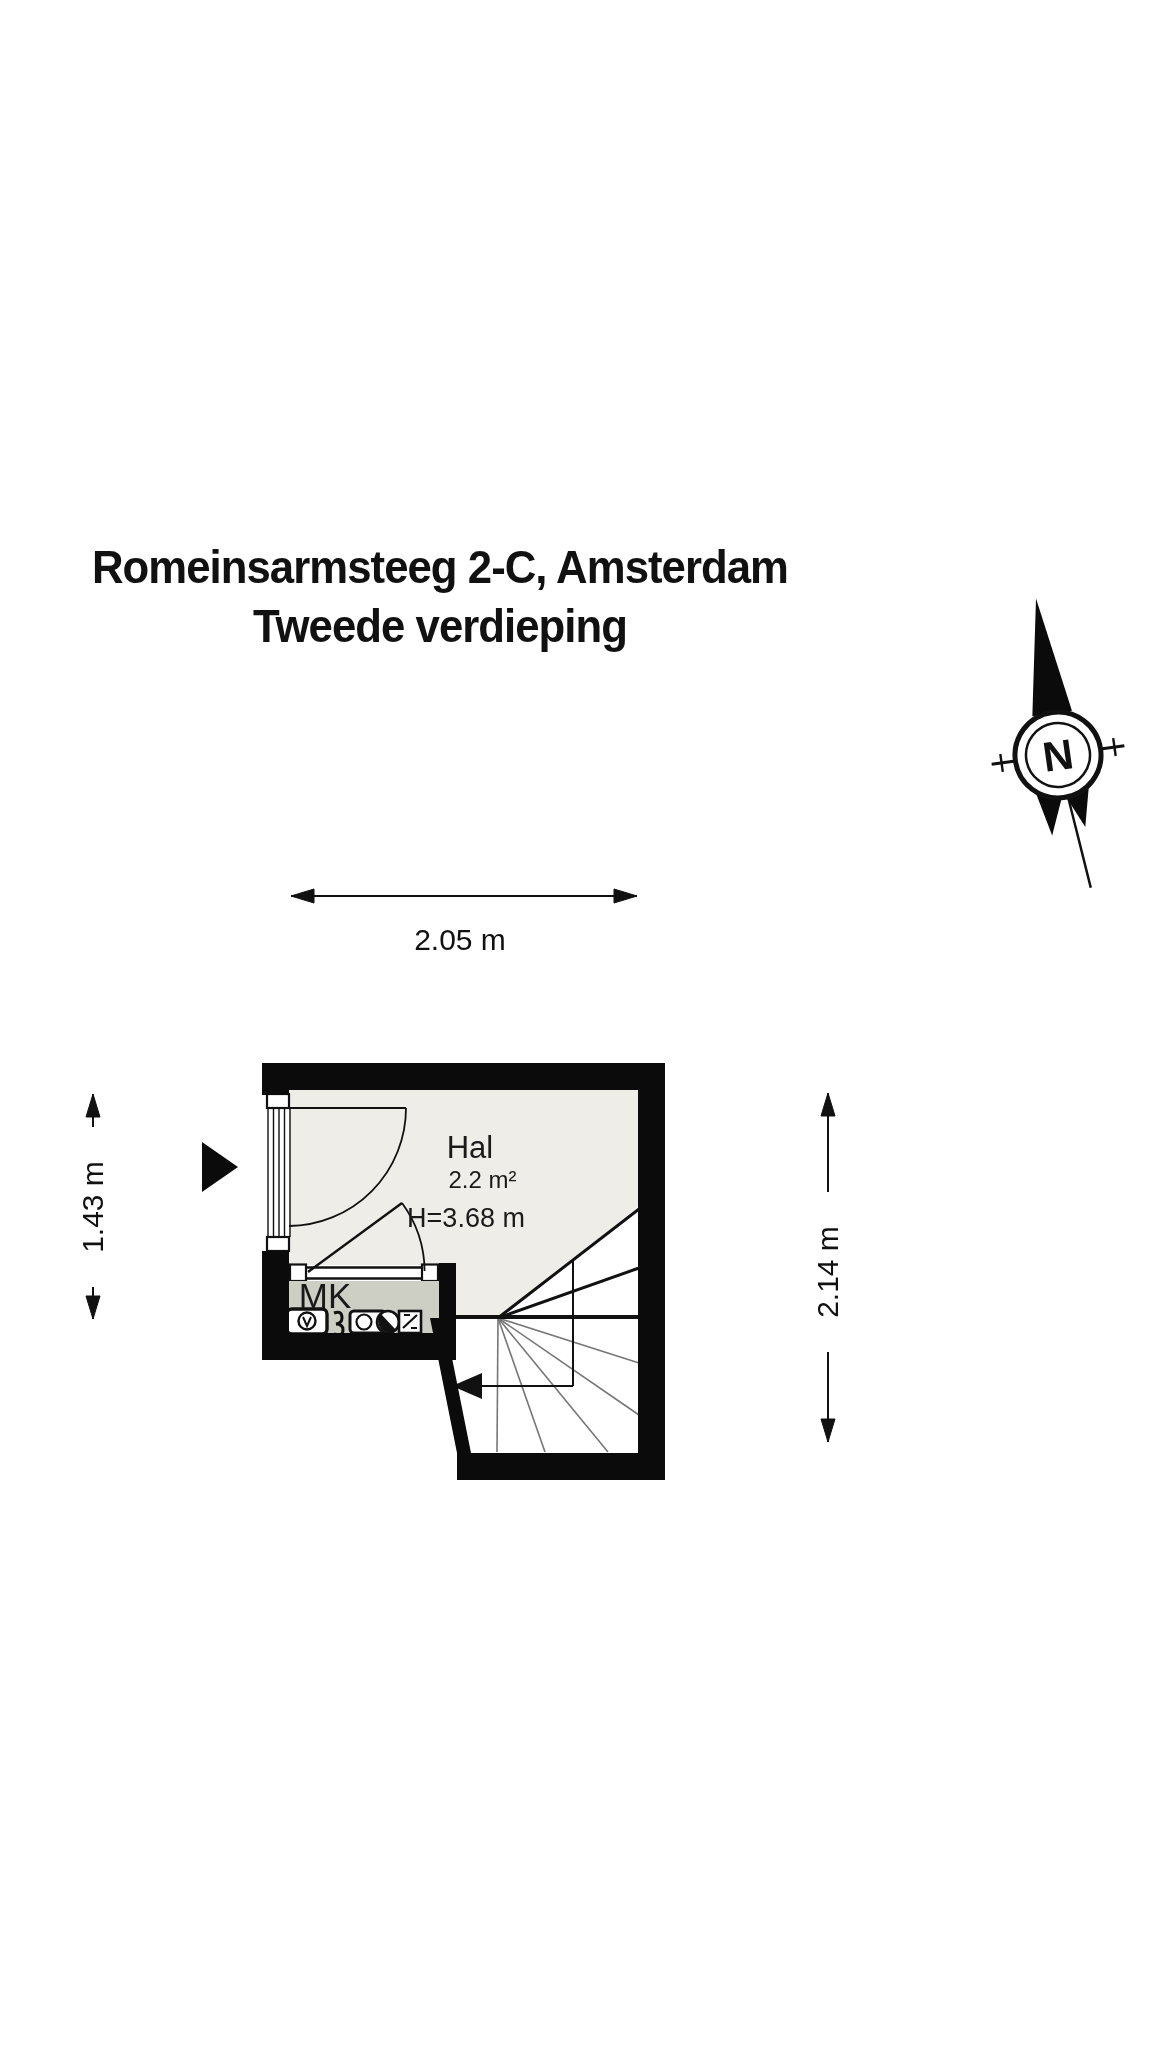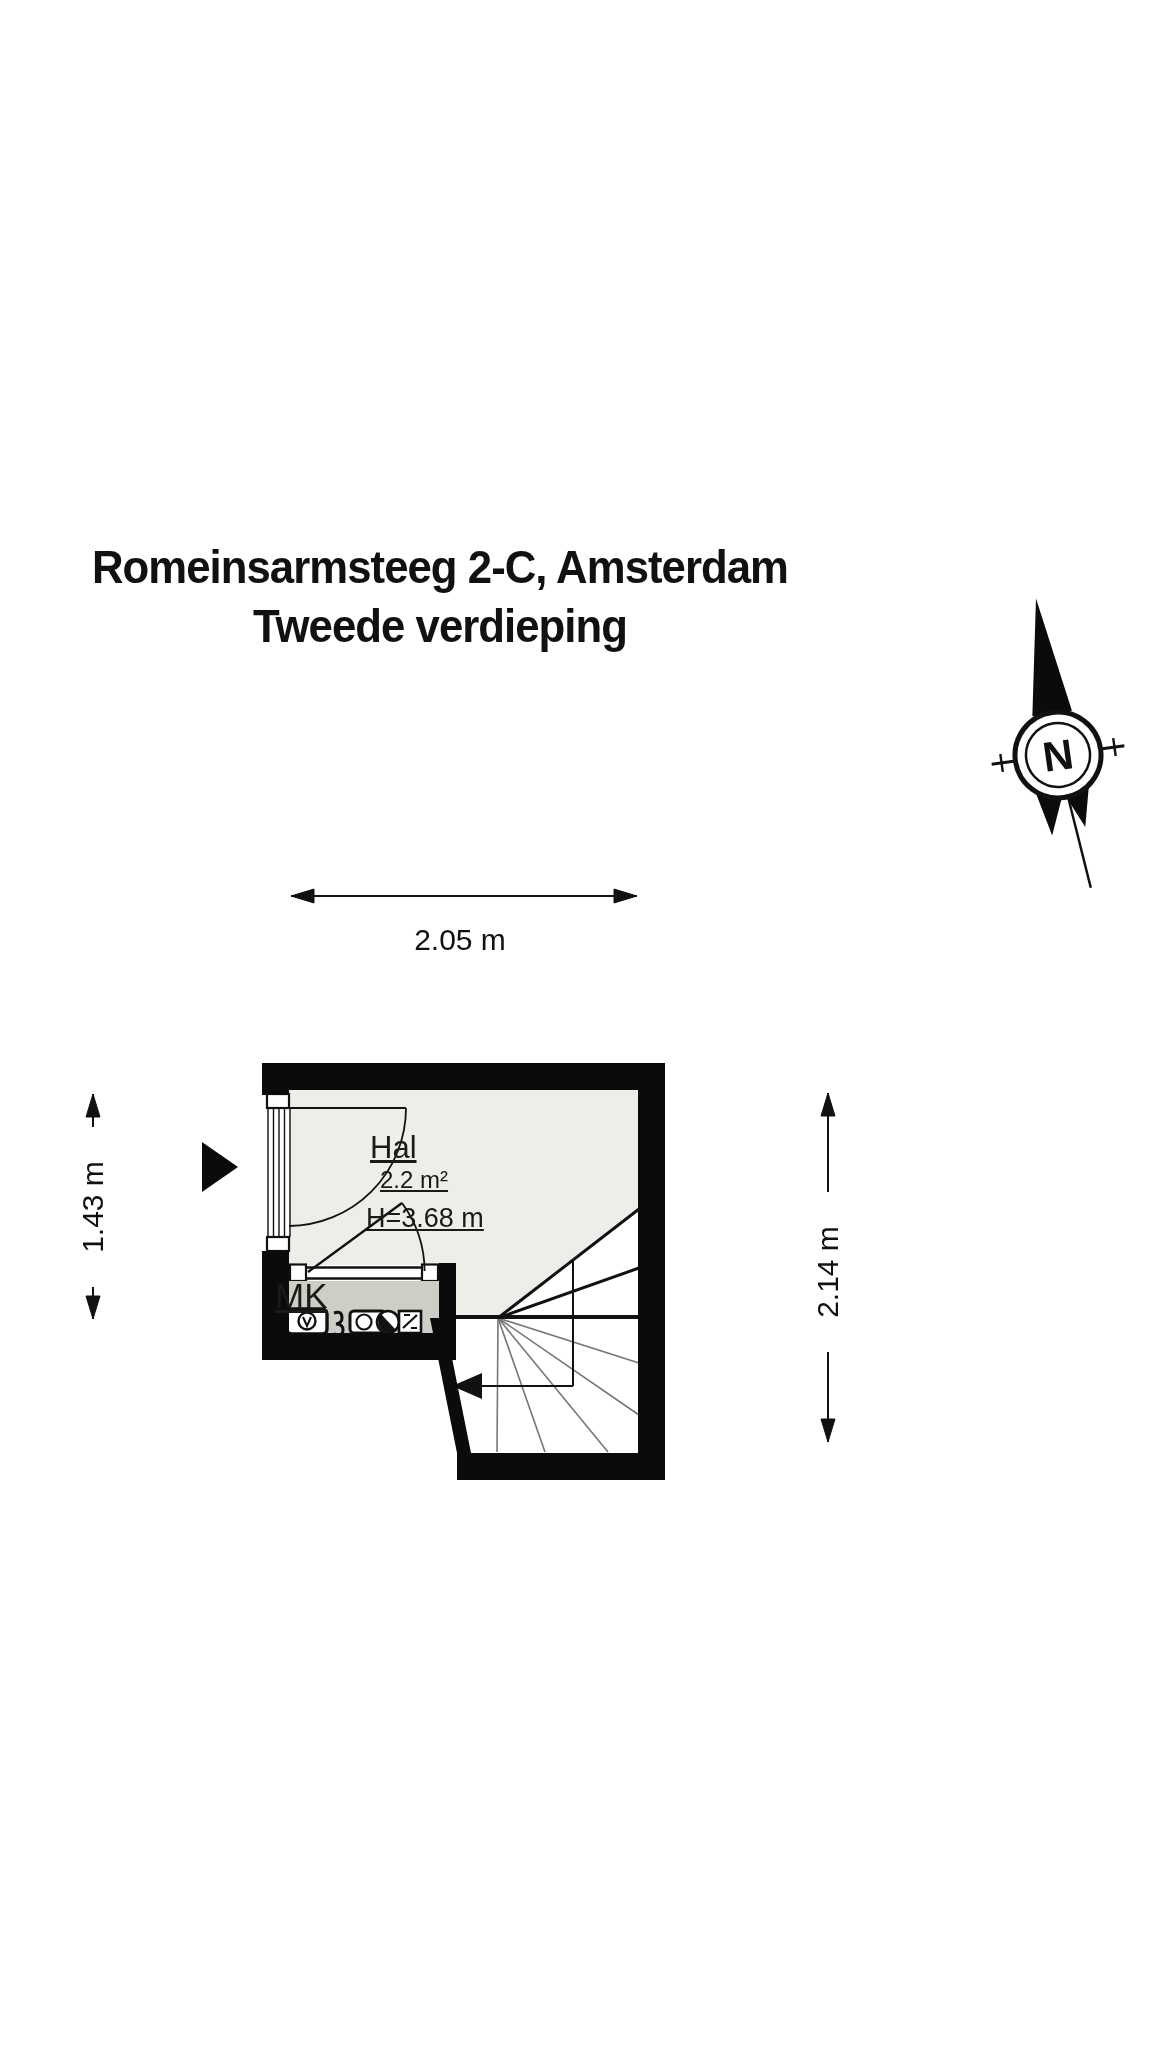--- a/index.html
+++ b/index.html
@@ -3,21 +3,21 @@
 <meta charset="utf-8">
 <style>
   html,body{margin:0;padding:0;background:#fff;}
   #page{position:relative;width:1152px;height:2048px;background:var(--bg,#fff);
         font-family:"Liberation Sans",sans-serif;overflow:hidden;}
   svg{position:absolute;left:0;top:0;}
   .txt{position:absolute;color:#1a1a1a;white-space:nowrap;}
   #title{left:0;top:538px;width:880px;text-align:center;font-weight:bold;
          font-size:46px;line-height:59px;letter-spacing:-1px;color:#111;
          transform:scaleX(.95);transform-origin:50% 50%;}
-  .roomlbl{text-align:left;text-decoration:underline;}
+  .roomlbl{text-align:center;}
   #hal-name{left:370px;top:1130px;width:200px;font-size:31px;}
   #hal-area{left:380px;top:1166px;width:205px;font-size:24px;}
   #hal-height{left:366px;top:1203px;width:200px;font-size:27px;}
   #mk-name{left:275px;top:1276px;width:100px;font-size:35px;}
   .dim{font-size:30px;color:#111;background:#fff;text-align:center;}
   #dim-top{left:398px;top:877px;width:124px;margin-top:46px;}
   #dim-left{left:13px;top:1189px;width:160px;height:36px;line-height:36px;
             transform:rotate(-90deg);}
   #dim-right{left:748px;top:1254px;width:160px;height:36px;line-height:36px;
              transform:rotate(-90deg);}

